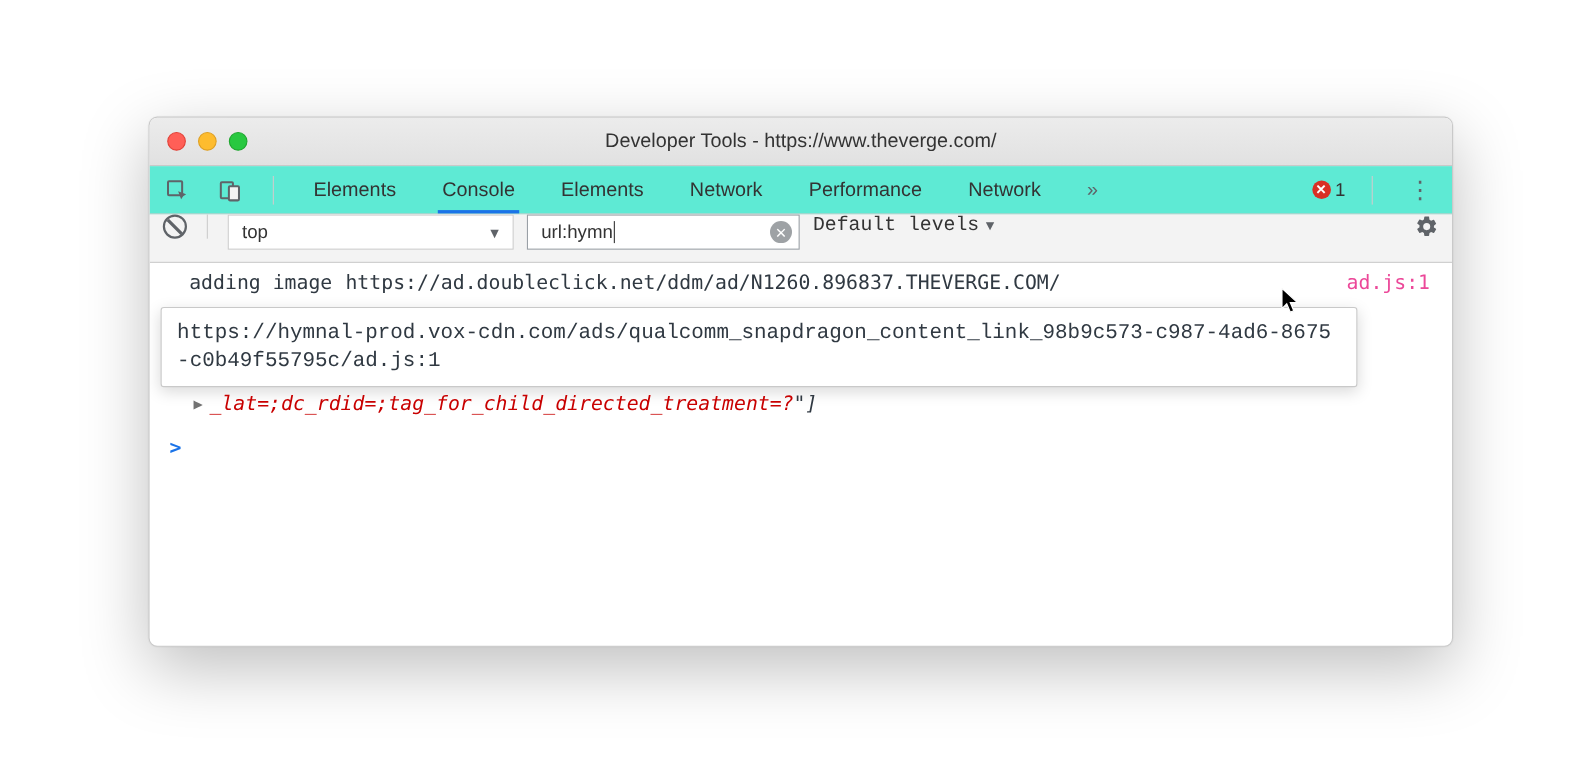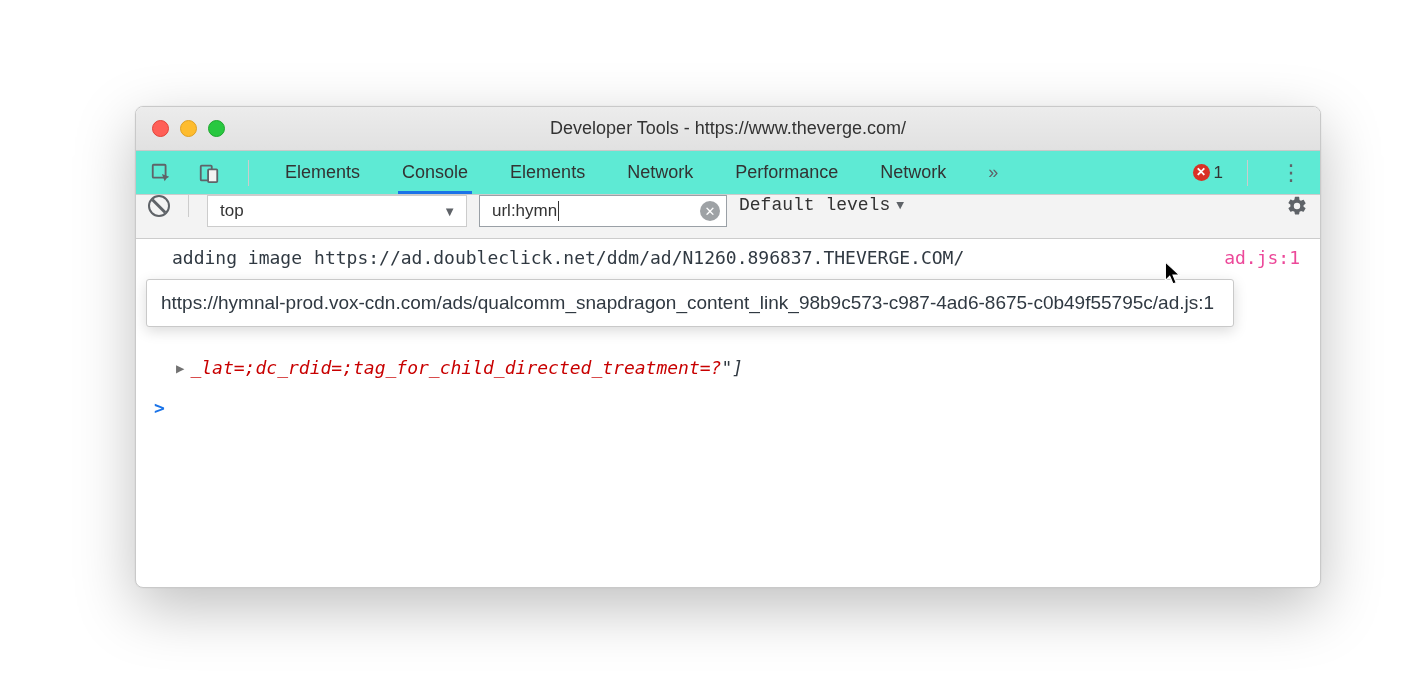--- a/index.html
+++ b/index.html
@@ -148,21 +148,21 @@
   }
   .srcref{ margin-left:auto; color:#ec4899; }
   .tooltip{
     position:absolute;
     left:10px; top:40px; right:86px;
     background:#fff;
     border:1px solid #c9c9c9;
     border-radius:3px;
     box-shadow:0 4px 14px rgba(0,0,0,0.15);
     padding:10px 14px;
-    font-family:Liberation Sans, sans-serif;
+    font-family:Liberation Mono, monospace;
     font-size:19px; color:#303942; line-height:1.35;
     word-break:break-all;
   }
   .line2{
     position:absolute; top:118px; left:40px;
     display:flex; align-items:center; gap:6px;
     font-style:italic;
     color:#c80000;
   }
   .disc{ color:#727272; font-style:normal; font-size:14px; }

